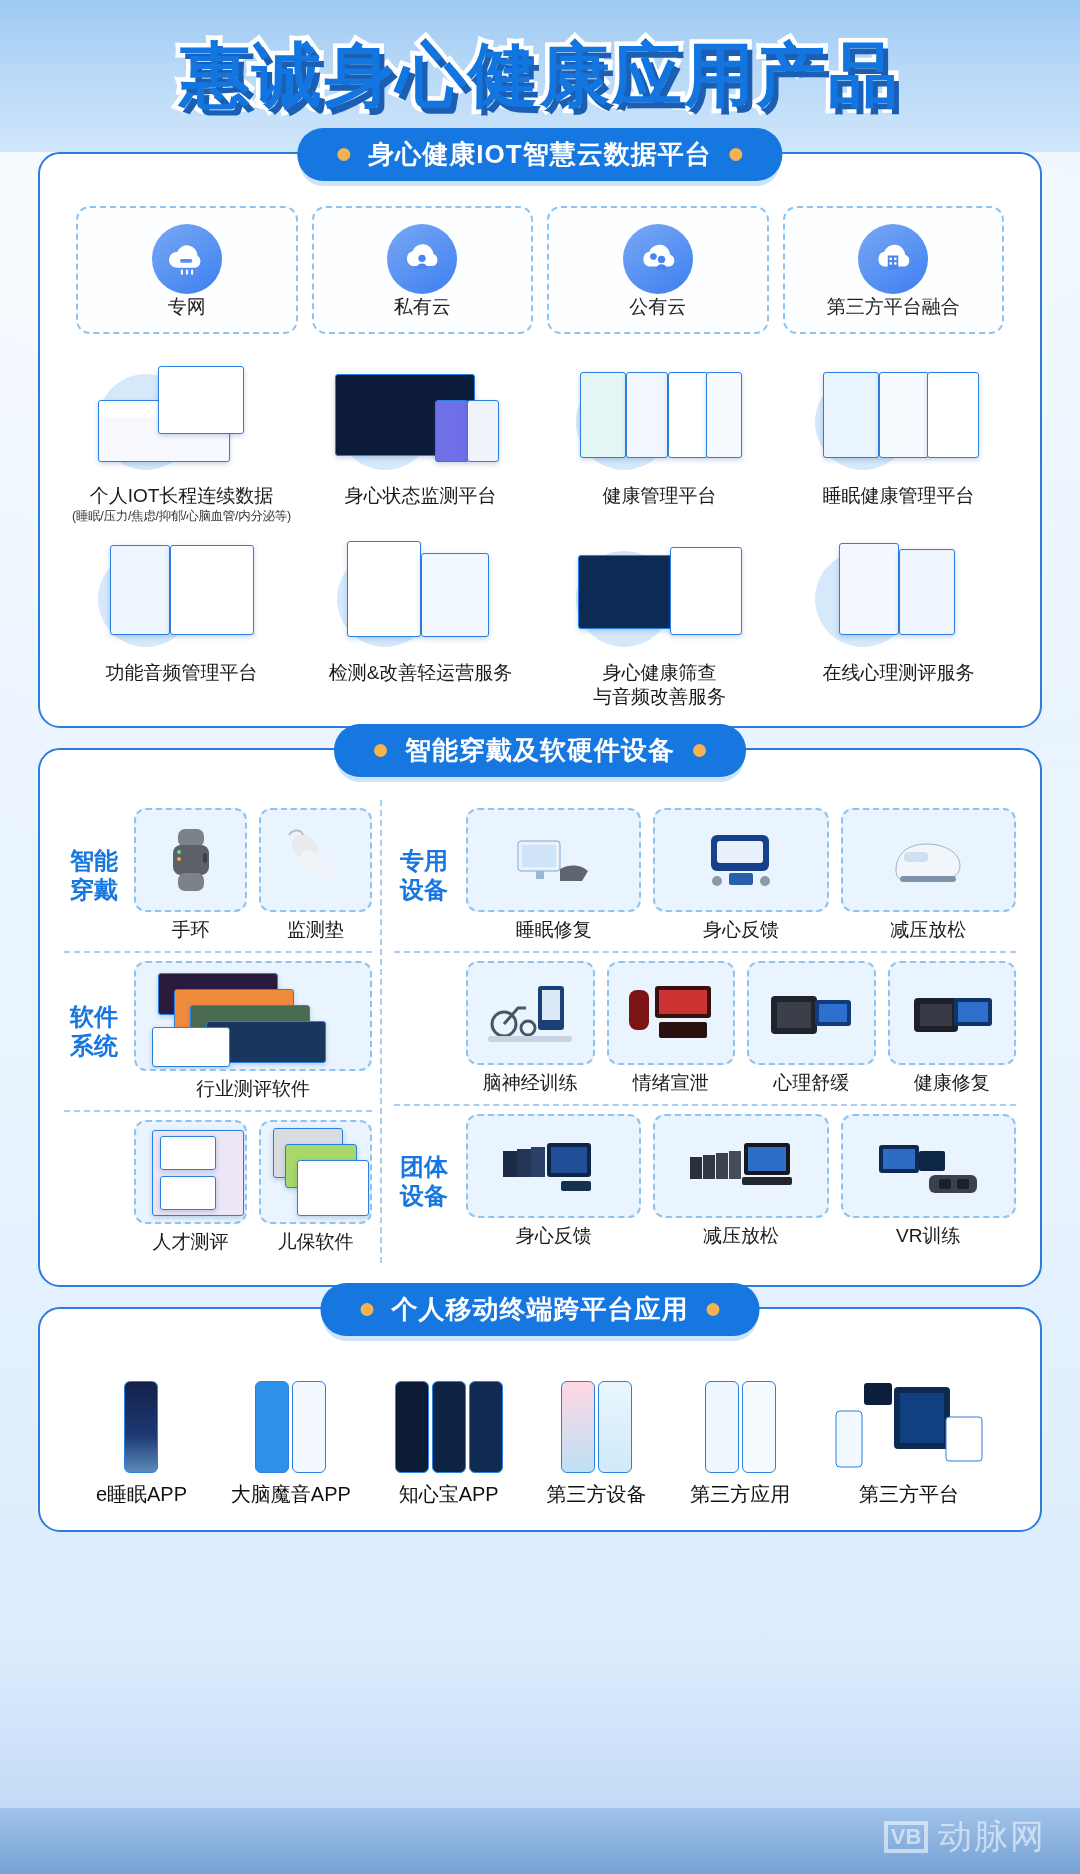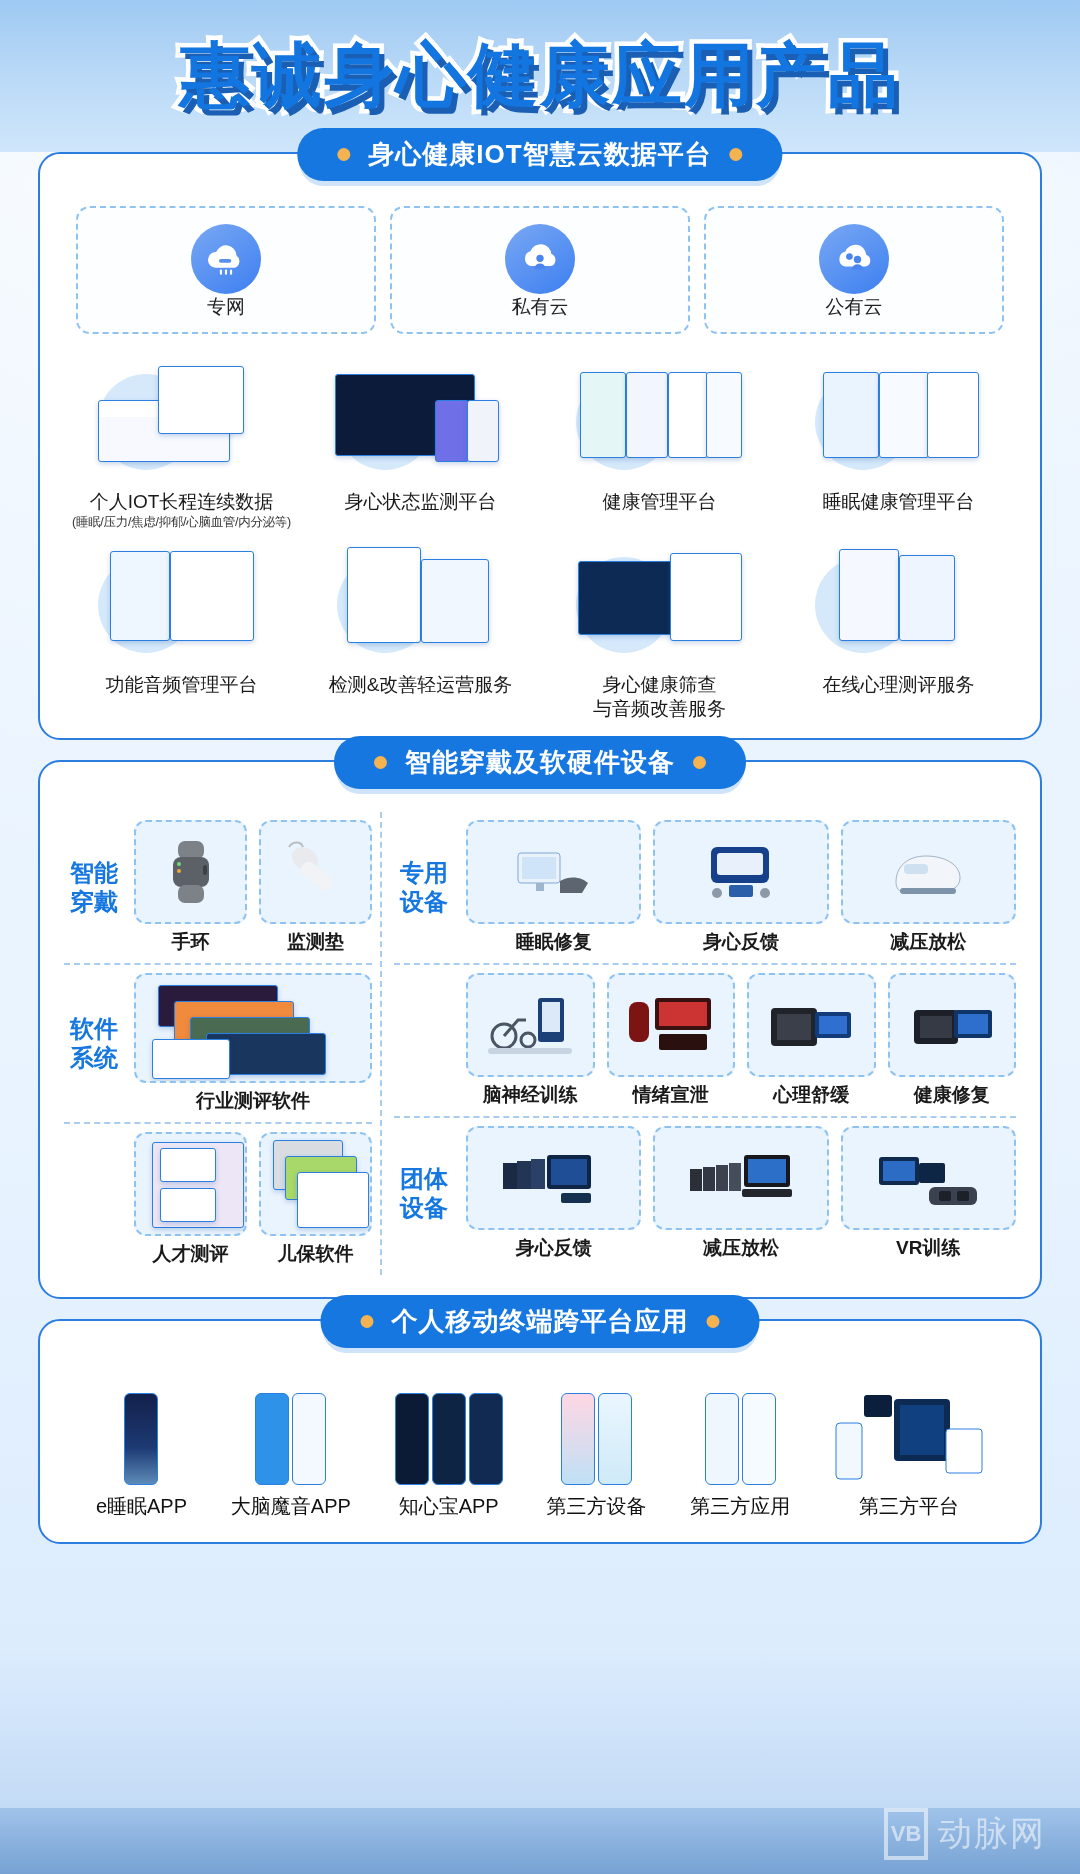--- a/index.html
+++ b/index.html
@@ -63,50 +63,50 @@
   .plat-grid{ display:grid; grid-template-columns:repeat(4,1fr); padding:8px 6px 0; }
   .plat-cell{ display:flex; flex-direction:column; align-items:center; }
   .shot{
     width:180px; height:112px; position:relative;
     display:flex; align-items:center; justify-content:center;
   }
   .shot .halo{ position:absolute; width:96px; height:96px; border-radius:50%;
     background:#d5e9fb; left:6px; top:18px; }
   .mini{ position:absolute; border:1.5px solid #2a7fe0; border-radius:3px; background:#fff;
     overflow:hidden; box-shadow:0 2px 5px rgba(40,90,160,.25); }
-  .plat-lb{ font-size:19px; color:#1a1a1a; text-align:center; margin-top:22px; line-height:1.25; }
+  .plat-lb{ font-size:19px; color:#1a1a1a; text-align:center; margin-top:16px; line-height:1.25; }
   .plat-sub{ font-size:12.5px; color:#333; text-align:center; letter-spacing:-.3px; }
   
   .s2{ display:flex; padding:4px 8px 4px; gap:6px; }
   .s2-left{ width:318px; border-right:2px dashed #a8cdf0; padding-right:8px; }
   .s2-right{ flex:1; padding-left:6px; }
   .grp{ display:flex; align-items:center; gap:10px; padding:8px 0; }
   .grp + .grp{ border-top:2px dashed #a8cdf0; }
   .grp-lb{ width:60px; color:#1677e0; font-weight:bold; font-size:24px; line-height:1.18; text-align:center; flex:none; }
   .tiles{ display:flex; gap:12px; flex:1; }
   .tile{ flex:1; display:flex; flex-direction:column; align-items:center; }
   .tbox{ width:100%; height:104px; border:2px dashed #8ec2f0; border-radius:12px;
     background:#eaf4fe; display:flex; align-items:center; justify-content:center; position:relative; overflow:hidden; }
-  .tlb{ font-size:19px; color:#1a1a1a; margin-top:5px; white-space:nowrap;font-weight:bold; }
+  .tlb{ font-size:19px; color:#1a1a1a; margin-top:5px; white-space:nowrap; }
   .dev-rows{ display:flex; flex-direction:column; }
   .dev-row{ display:flex; gap:12px; padding:8px 0; }
   .dev-row.b{ border-top:2px dashed #a8cdf0;align-items:center; }
   
   .apps{ display:flex; justify-content:space-around; align-items:flex-end; padding:14px 18px 4px; }
   .app{ display:flex; flex-direction:column; align-items:center; }
   .appimg{ height:104px; display:flex; align-items:flex-end; justify-content:center; }
   .applb{ font-size:20px; color:#111; margin-top:8px; white-space:nowrap; }
   
   .ph{ width:34px; height:92px; border-radius:6px; border:1.4px solid #2a7fe0; background:#0b2a5c; position:relative; overflow:hidden;}
   .ph.lt{ background:#f4f9ff; }
   
   .footer-strip{ position:absolute; left:0; right:0; bottom:0; height:66px;
     background:linear-gradient(180deg,#9cc0e8 0%,#6f9cd0 100%); opacity:.9; }
   .watermark{ position:absolute; right:34px; bottom:14px; display:flex; align-items:center; gap:10px; opacity:.55; }
-  .wm-box{ width:44px; height:52px; border:4px solid #fff; color:#fff; font-weight:bold;
+  .wm-box{ width:44px; height:32px; border:4px solid #fff; color:#fff; font-weight:bold;
     font-size:22px; display:flex; align-items:center; justify-content:center; }
   .wm-tx{ color:#fff; font-size:34px; font-weight:normal; letter-spacing:2px; }
 </style>
 </head>
 <body>
 
 <div class="page-frame"></div>
 
 <div class="title-wrap">
   <div class="main-title">惠诚身心健康应用产品</div>
@@ -145,20 +145,33 @@
     <div class="cloud-cell">
       <div class="cloud-ic">
         <svg viewBox="0 0 24 24">
             <path d="M19 9.6a6.2 6.2 0 0 0-12-1.7A4.3 4.3 0 0 0 7 16.3h11.6A3.5 3.5 0 0 0 19 9.6z"></path>
             <circle cx="9.4" cy="10.6" r="1.9" fill="#4a85ef"></circle>
             <circle cx="14" cy="12.3" r="2.1" fill="#4a85ef"></circle>
             <path d="M10.6 18c.5-2 1.8-3 3.4-3s2.9 1 3.4 3z" fill="#4a85ef"></path>
           </svg>
       </div>
       <div class="cloud-lb">公有云</div>
+    </div>
+    <div class="cloud-cell">
+      <div class="cloud-ic">
+        <svg viewBox="0 0 24 24">
+            <path d="M19 9.6a6.2 6.2 0 0 0-12-1.7A4.3 4.3 0 0 0 7 16.3h11.6A3.5 3.5 0 0 0 19 9.6z"></path>
+            <rect x="9" y="10" width="6" height="8" fill="#4a85ef"></rect>
+            <rect x="10" y="11.2" width="1.4" height="1.4" fill="#fff"></rect>
+            <rect x="12.6" y="11.2" width="1.4" height="1.4" fill="#fff"></rect>
+            <rect x="10" y="13.8" width="1.4" height="1.4" fill="#fff"></rect>
+            <rect x="12.6" y="13.8" width="1.4" height="1.4" fill="#fff"></rect>
+          </svg>
+      </div>
+      <div class="cloud-lb">第三方平台融合</div>
     </div>
   </div>
 
   <div class="plat-grid">
     <div class="plat-cell">
       <div class="shot">
         <span class="halo"></span>
         <span class="mini" style="left:6px;top:44px;width:132px;height:62px;background:linear-gradient(180deg,#fff 0 26%,#f7f9ff 26% 100%);"></span>
         <span class="mini" style="left:66px;top:10px;width:86px;height:68px;background:#fff;"></span>
       </div>

